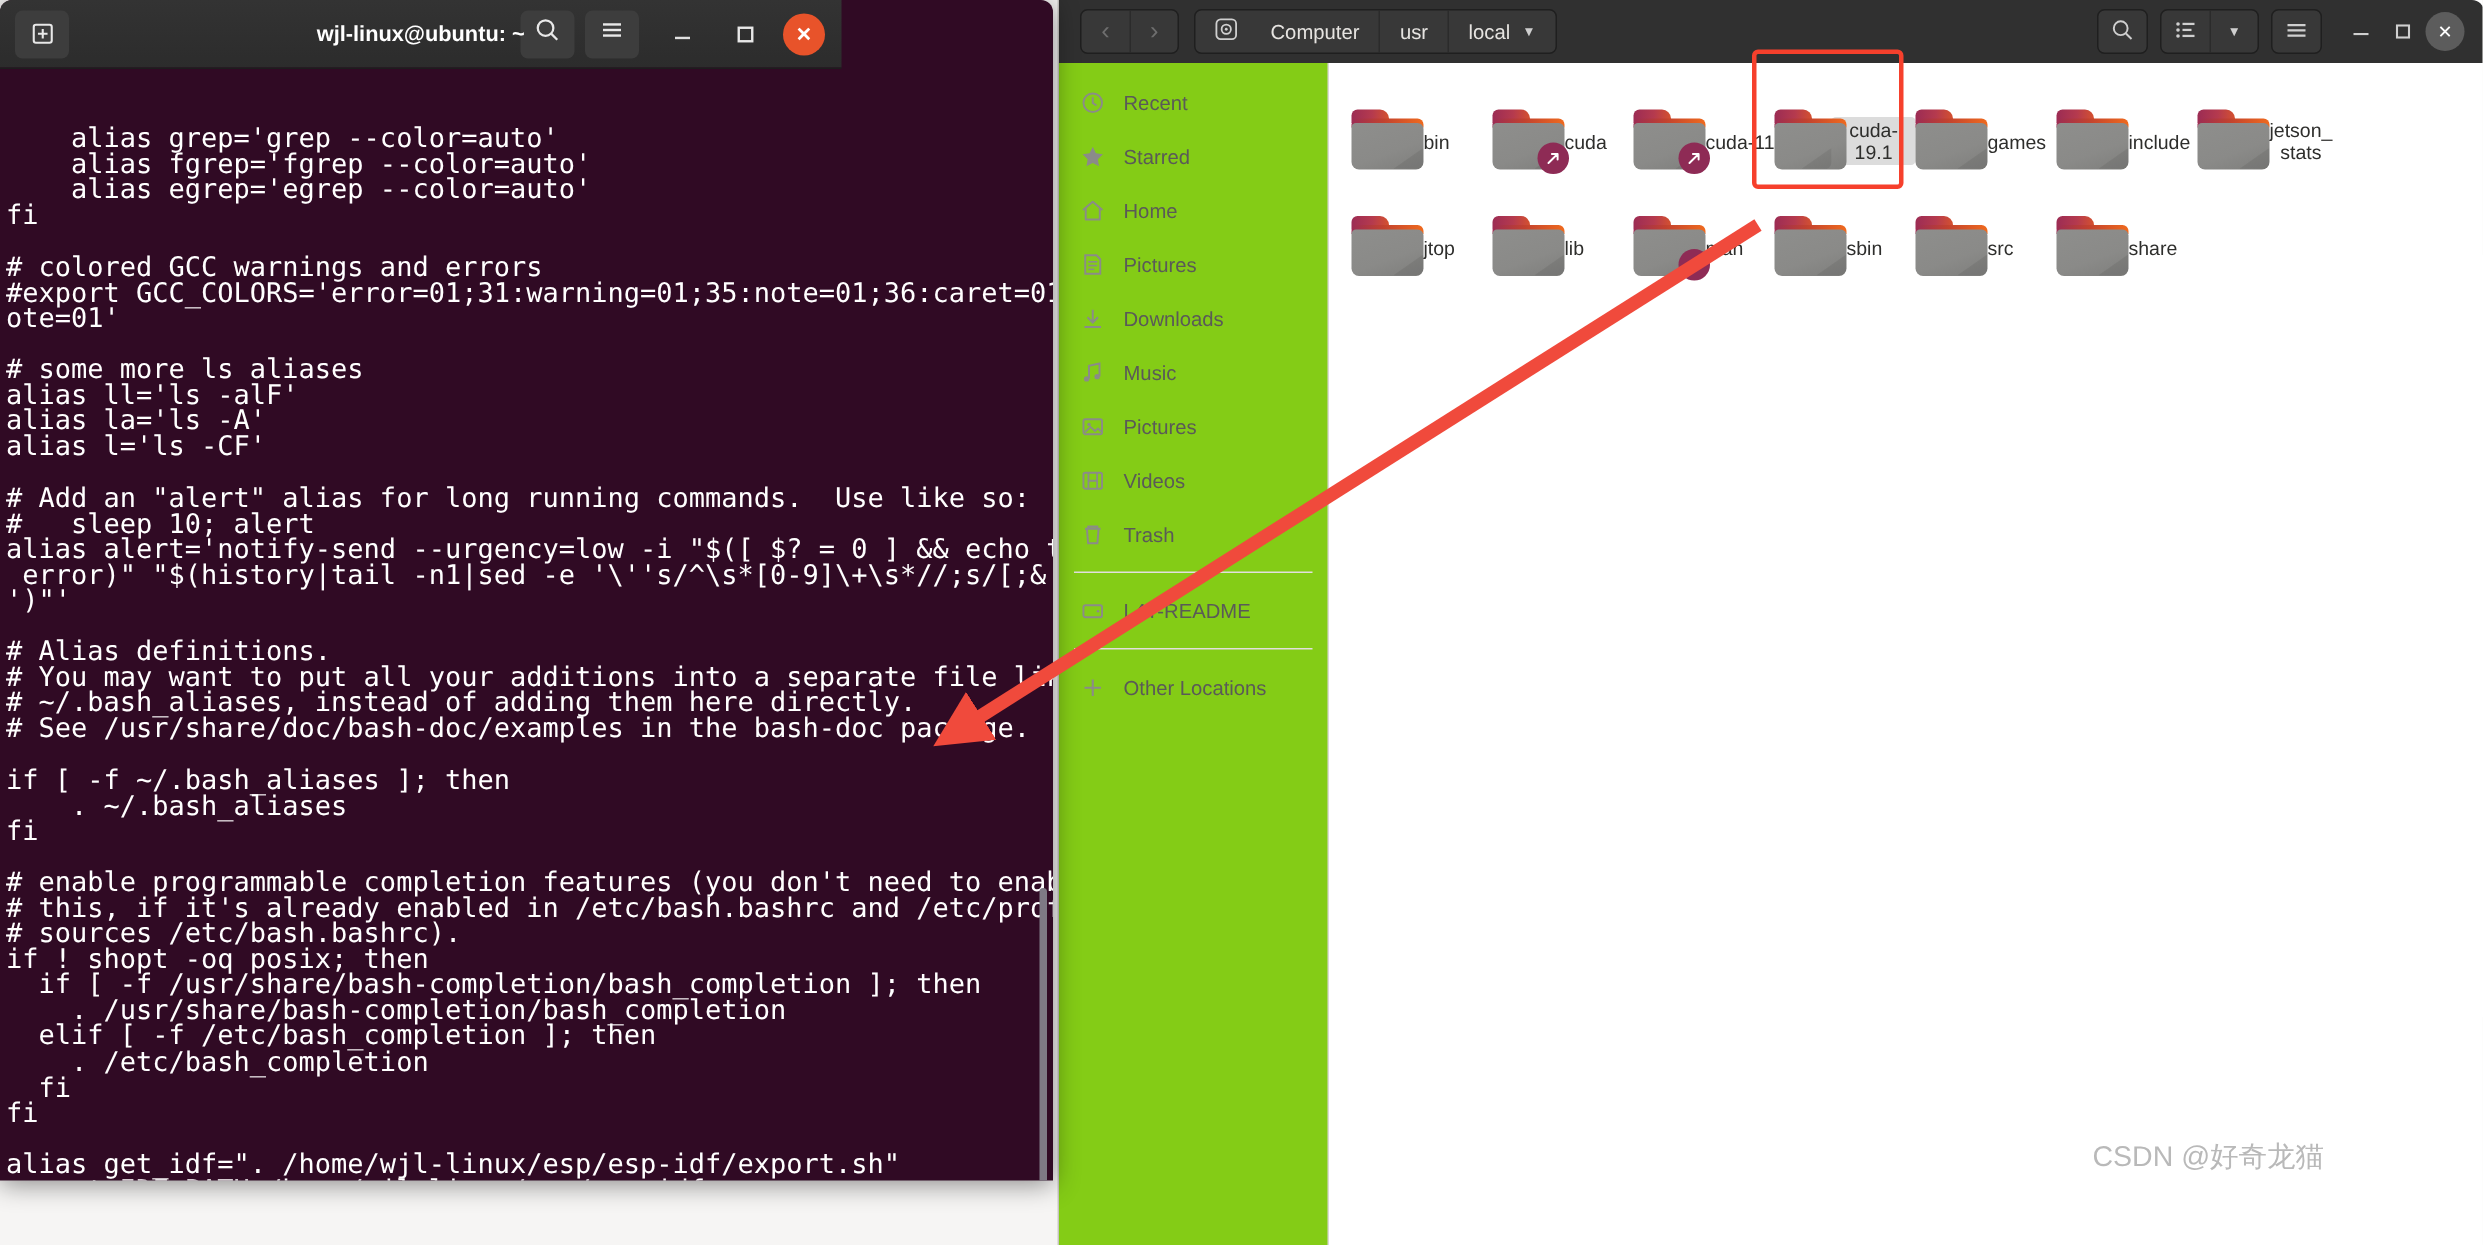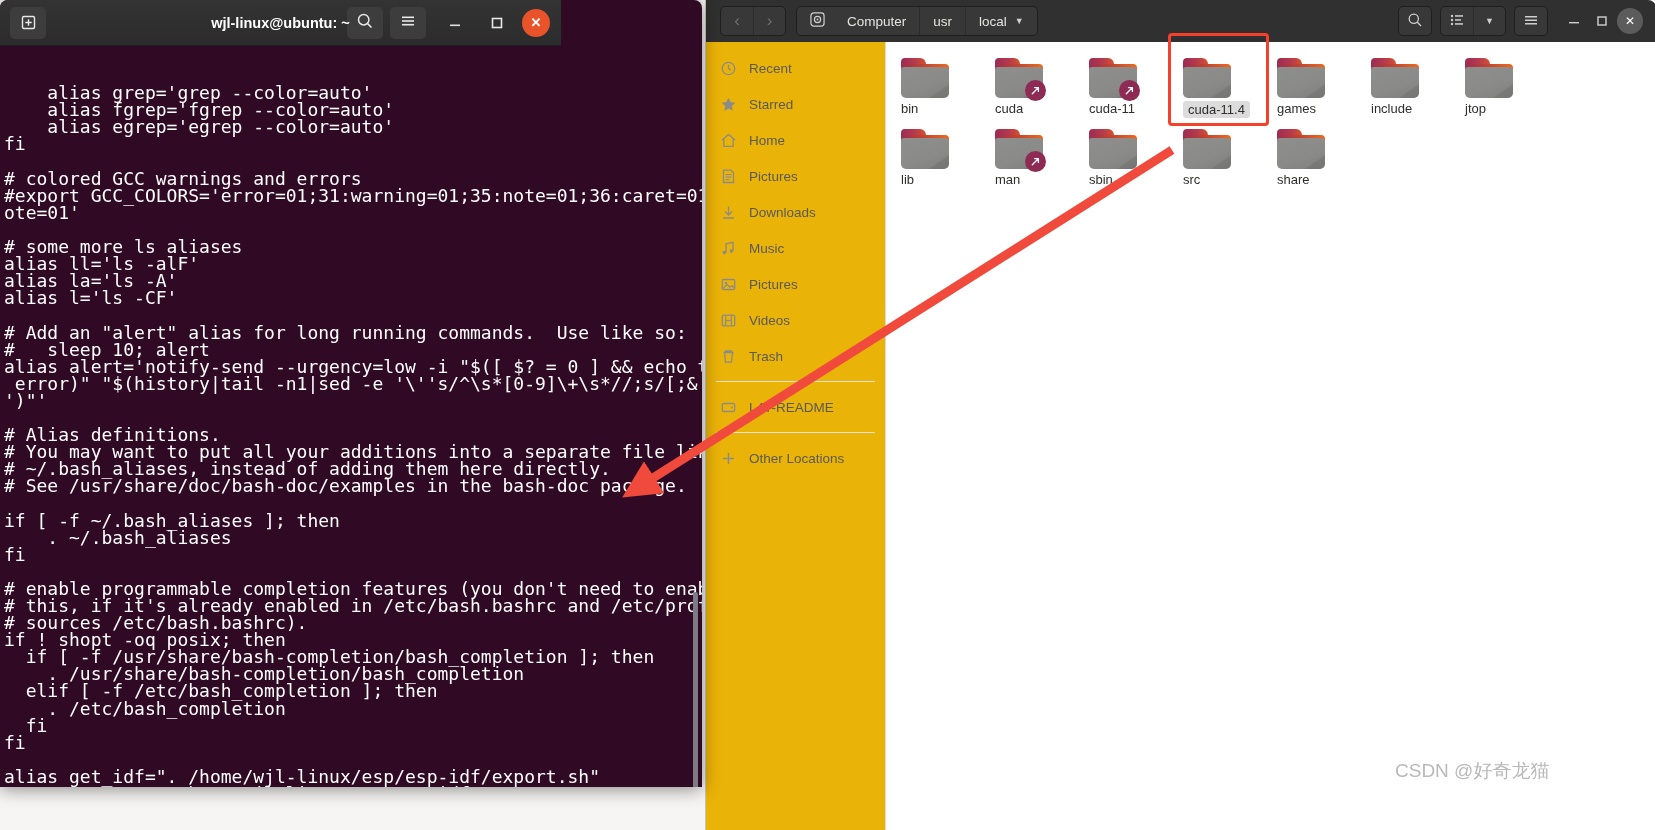--- a/index.html
+++ b/index.html
@@ -55,21 +55,21 @@
   .wc-close {
     width: 26px; height: 26px; border-radius: 50%;
     background: #5c5c5c; color: #ffffff;
     display: flex; align-items: center; justify-content: center;
     font-size: 12px;
   }
 
   
   #fm-sidebar {
     position: absolute; left: 0; top: 42px; width: 180px; height: 788px;
-    background: #eab308;
+    background: #84cc16;
     border-right: 1px solid #dcd9d6;
     padding-top: 8px;
   }
   .side-item {
     height: 36px; display: flex; align-items: center;
     padding-left: 14px; gap: 12px;
     color: #5a5a58; font-size: 13.5px;
   }
   .side-item .sicon {
     width: 17px; height: 17px; flex: 0 0 17px;
@@ -85,21 +85,21 @@
   }
   #icon-grid {
     position: relative;
     padding: 14px 10px 0 14px;
     display: grid;
     grid-template-columns: repeat(7, 94px);
     grid-auto-rows: 71px;
     column-gap: 0; row-gap: 0;
   }
   .fitem {
-    width: 94px; display: flex; flex-direction: column; align-items: flex-start;
+    width: 94px; display: flex; flex-direction: row; align-items: center;
     padding-top: 2px;
   }
   .fname {
     margin-top: 3px;
     font-size: 13px; color: #2e2e2c; text-align: center;
     line-height: 15px; max-width: 92px;
     white-space: pre-line;
   }
   .fitem.selected .fname {
     background: #dcdcdc; border-radius: 3px; padding: 1px 5px;
@@ -441,39 +441,49 @@
             </div>
             <div class="fname">cuda-11</div>
           </div>
           <div class="fitem selected">
             <div class="folder">
               <div class="tab"></div>
               <div class="lip"></div>
               <div class="body"></div>
               <div class="shade"></div>
             </div>
-            <div class="fname">cuda-11.4</div>
+            <div class="fname">cuda-19.1</div>
           </div>
           <div class="fitem">
             <div class="folder">
               <div class="tab"></div>
               <div class="lip"></div>
               <div class="body"></div>
               <div class="shade"></div>
             </div>
             <div class="fname">games</div>
           </div>
           <div class="fitem">
             <div class="folder">
               <div class="tab"></div>
               <div class="lip"></div>
               <div class="body"></div>
               <div class="shade"></div>
             </div>
             <div class="fname">include</div>
+          </div>
+          <div class="fitem">
+            <div class="folder">
+              <div class="tab"></div>
+              <div class="lip"></div>
+              <div class="body"></div>
+              <div class="shade"></div>
+            </div>
+            <div class="fname">jetson_
+stats</div>
           </div>
           <div class="fitem">
             <div class="folder">
               <div class="tab"></div>
               <div class="lip"></div>
               <div class="body"></div>
               <div class="shade"></div>
             </div>
             <div class="fname">jtop</div>
           </div>

